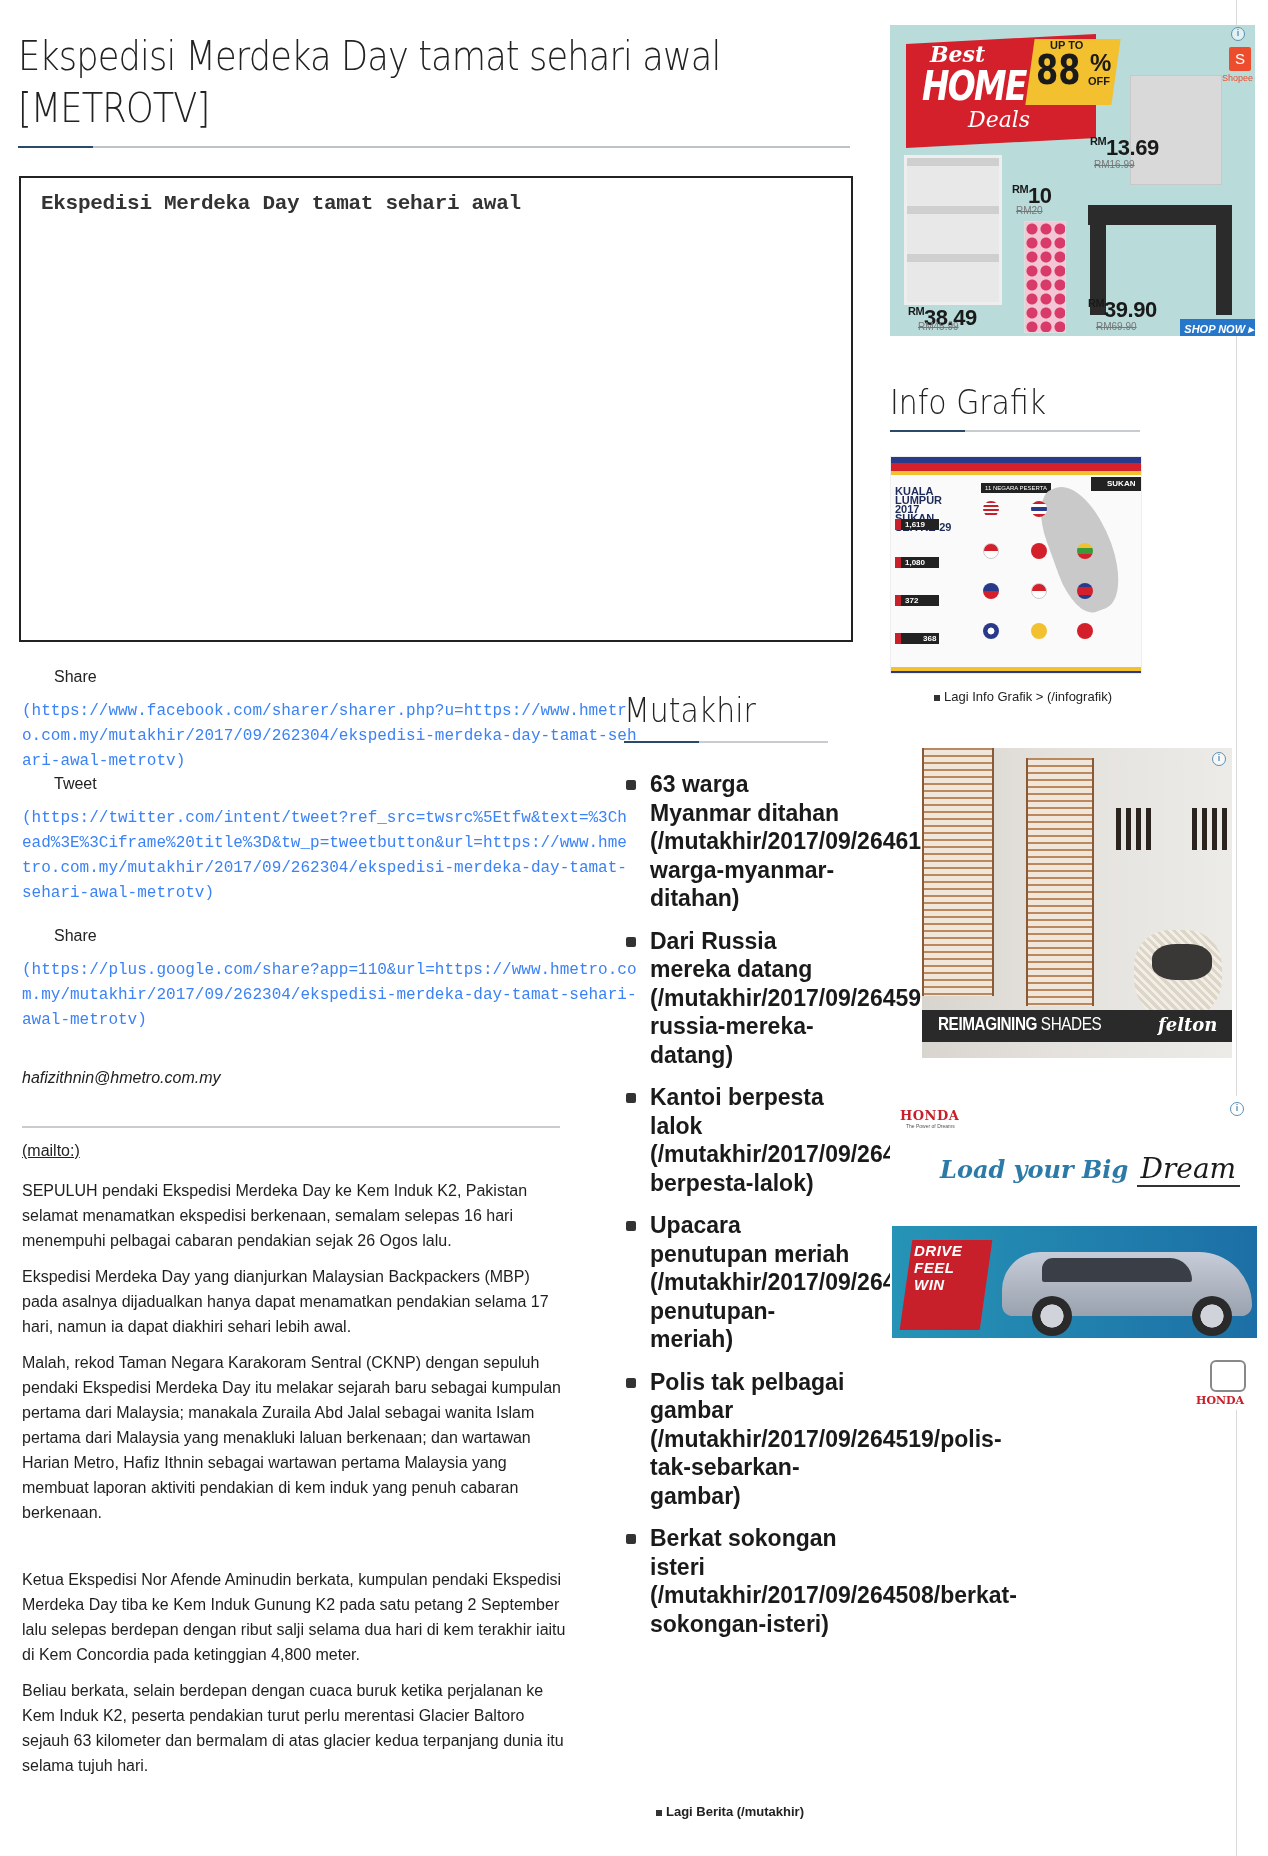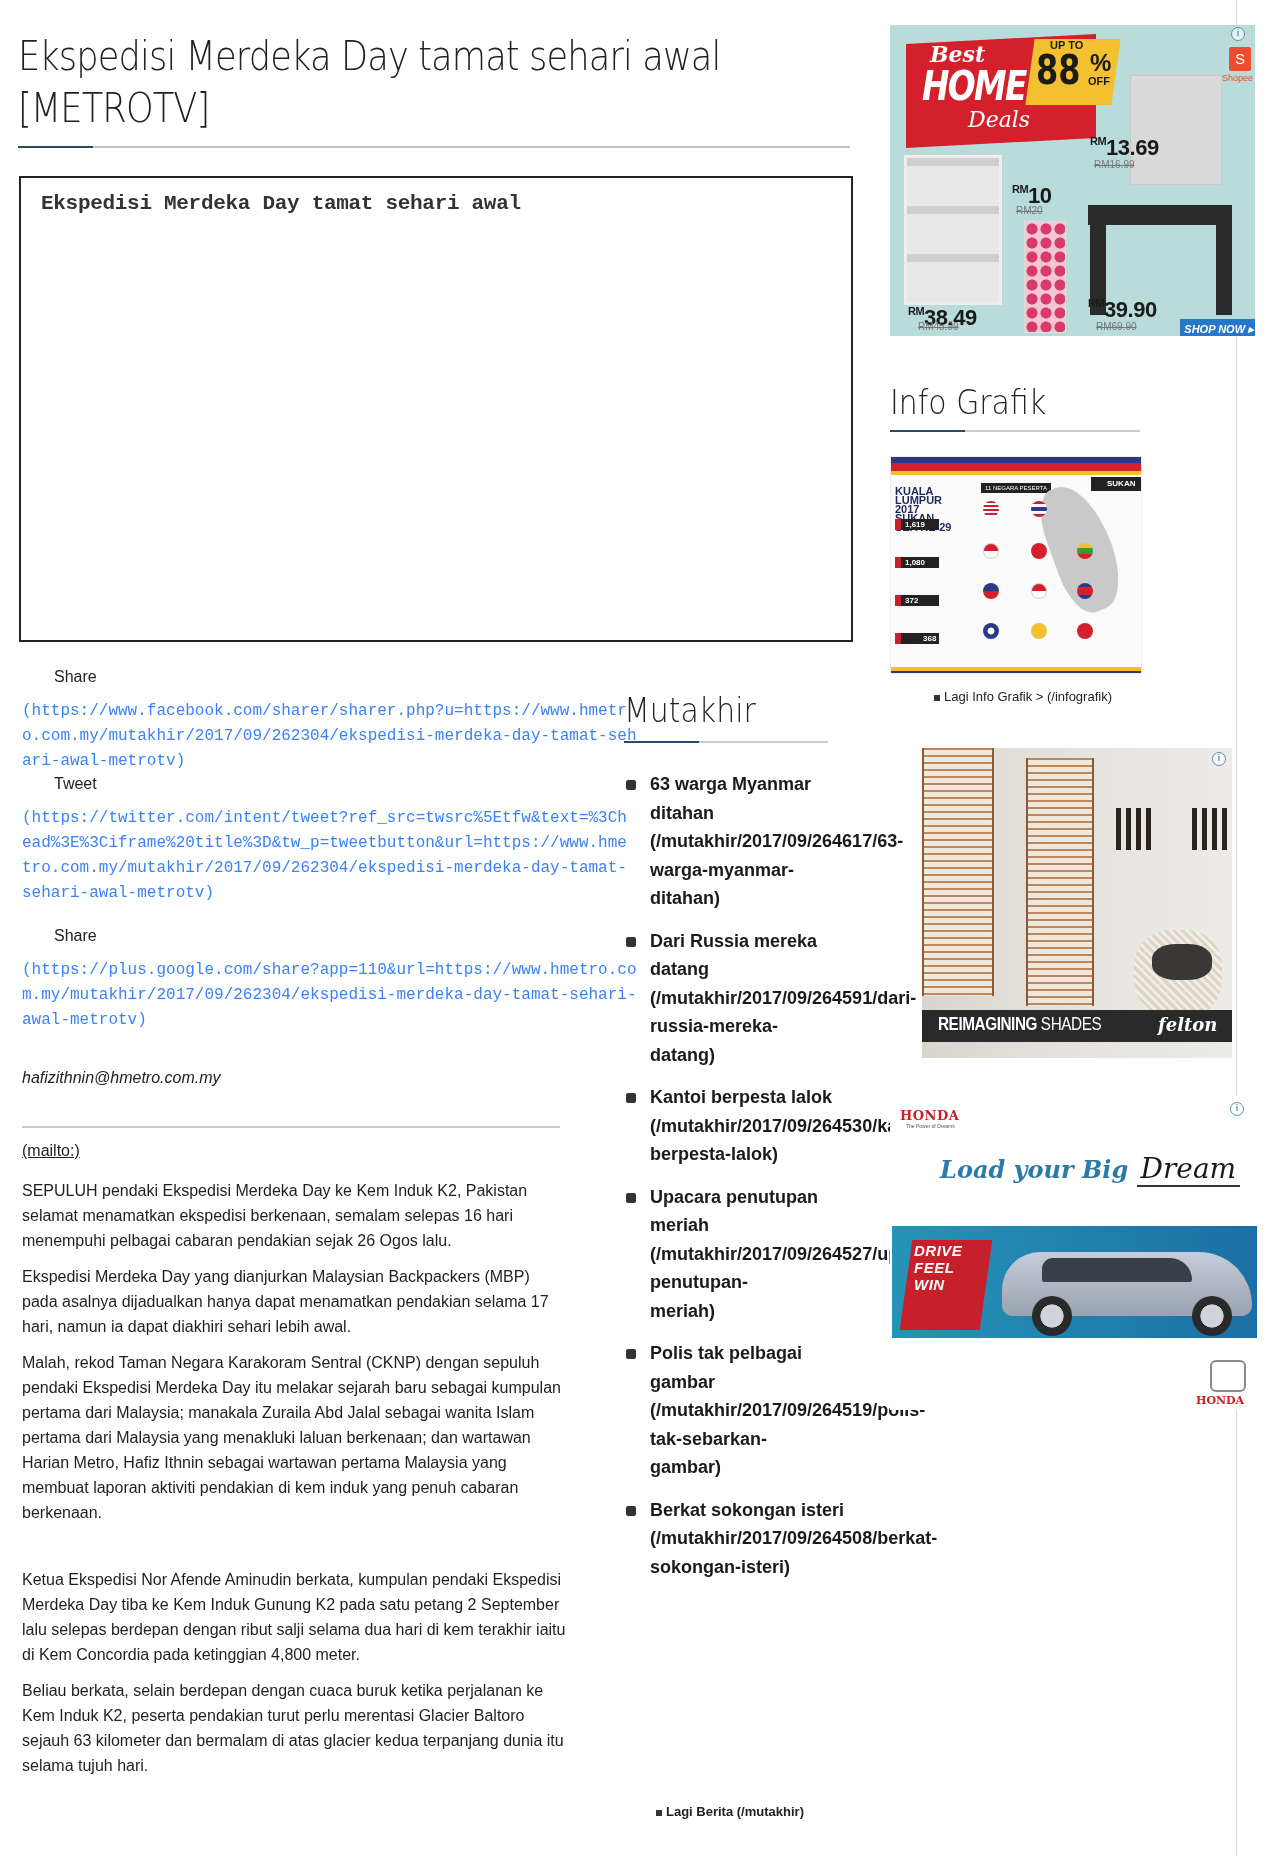--- a/index.html
+++ b/index.html
@@ -30,21 +30,21 @@
 
   .article-body { position: absolute; left: 22px; top: 1178px; width: 545px; font-size: 16px; line-height: 25px; color: #1f1f1f; }
   .article-body p { margin-bottom: 11px; }
   .article-body p.gap { margin-top: 42px; }
 
   
   .mutakhir-heading { position: absolute; left: 624px; top: 690px; font-family: "DejaVu Sans", sans-serif; font-weight: 200; font-size: 34px; color: #222; transform: scaleX(0.88); transform-origin: left top; }
   .mutakhir-rule { position: absolute; left: 624px; top: 741px; width: 204px; height: 2px; background: #c8cbd0; }
   .mutakhir-rule .accent { position: absolute; left: 0; top: 0; width: 75px; height: 2px; background: #2b4a6a; }
   .mutakhir-list { position: absolute; left: 624px; top: 770px; width: 380px; list-style: none; }
-  .mutakhir-item { position: relative; padding-left: 26px; margin-bottom: 14px; font-weight: bold; font-size: 18px; line-height: 28.5px; color: #1a1a1a; }
+  .mutakhir-item { position: relative; padding-left: 26px; margin-bottom: 14px; font-weight: bold; font-size: 23px; line-height: 28.5px; color: #1a1a1a; }
   .mutakhir-item .bullet { position: absolute; left: 2px; top: 10px; width: 10px; height: 10px; background: #333; border-radius: 2px; }
   .mutakhir-item .title { display: block; width: 200px; }
   .mutakhir-item .path { display: block; white-space: pre-line; }
   .more-news { position: absolute; left: 656px; top: 1804px; font-weight: bold; font-size: 13px; color: #222; }
   .more-news .sq { display: inline-block; width: 6px; height: 6px; background: #333; margin-right: 4px; vertical-align: middle; }
 
   
   .ad-shopee { position: absolute; left: 890px; top: 25px; width: 365px; height: 311px; background: #b9dbda; overflow: hidden; }
   .shopee-banner { position: absolute; left: 16px; top: 14px; width: 190px; height: 104px; background: #d3202b; transform: skewY(-3deg); }
   .shopee-best { position: absolute; left: 40px; top: 16px; font-family: "DejaVu Serif", serif; font-style: italic; font-weight: bold; font-size: 22px; color: #fff; }

